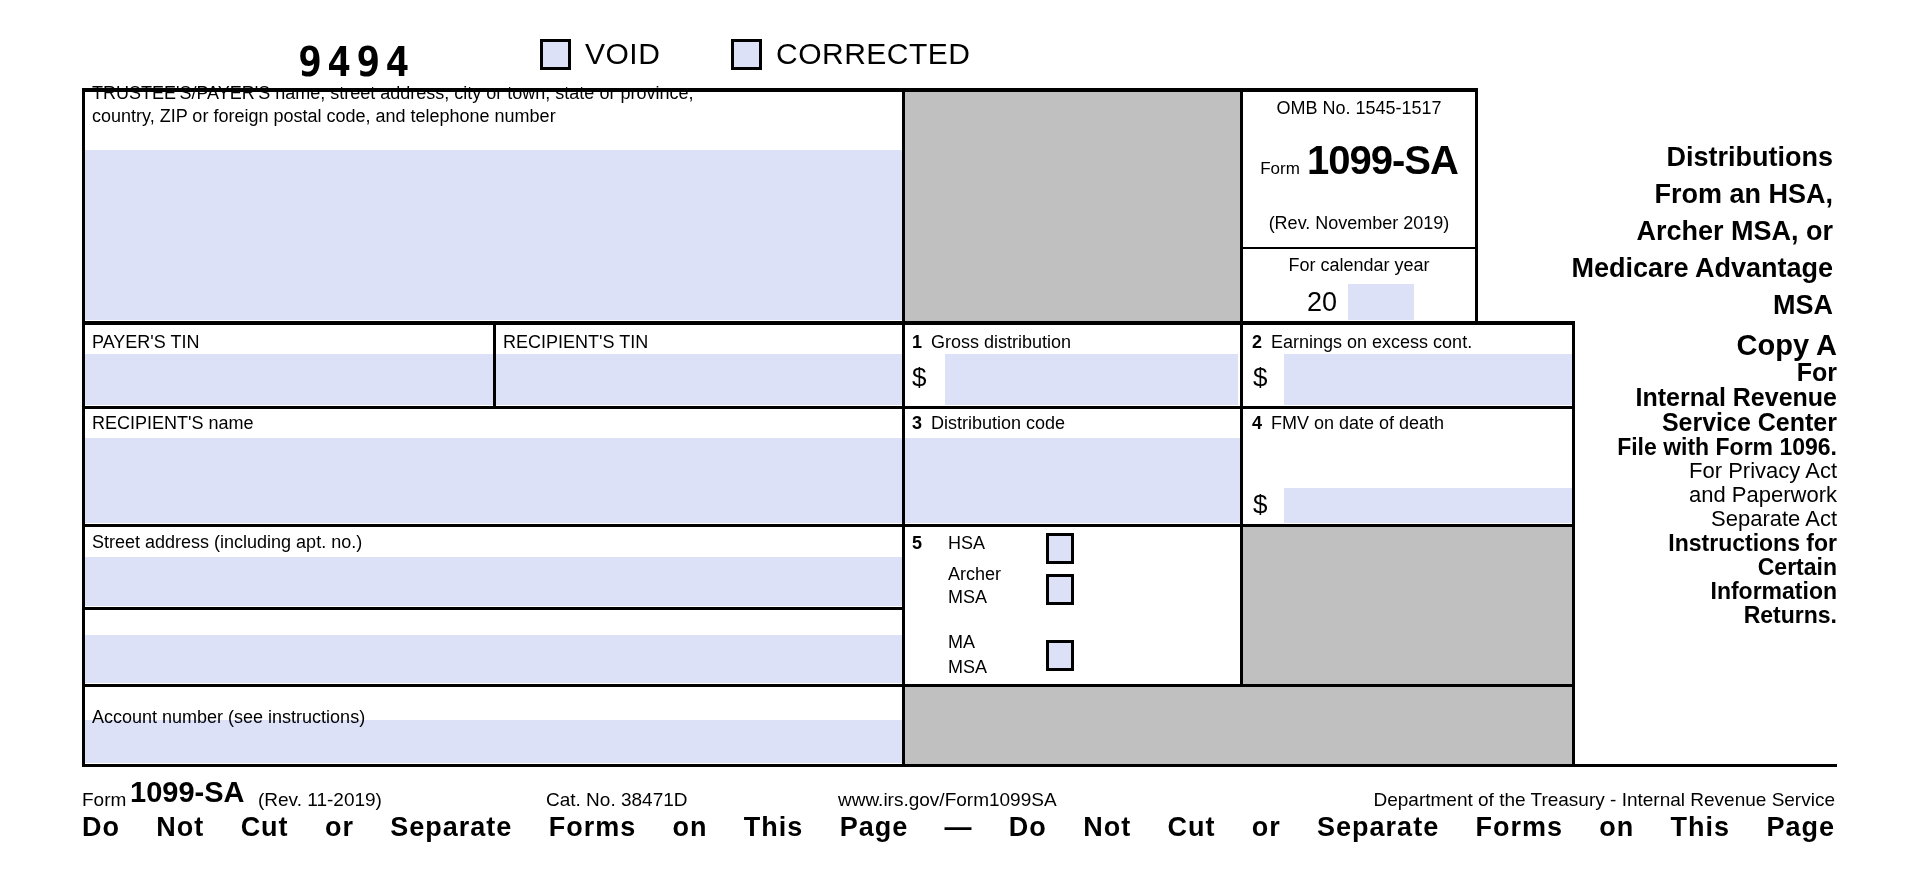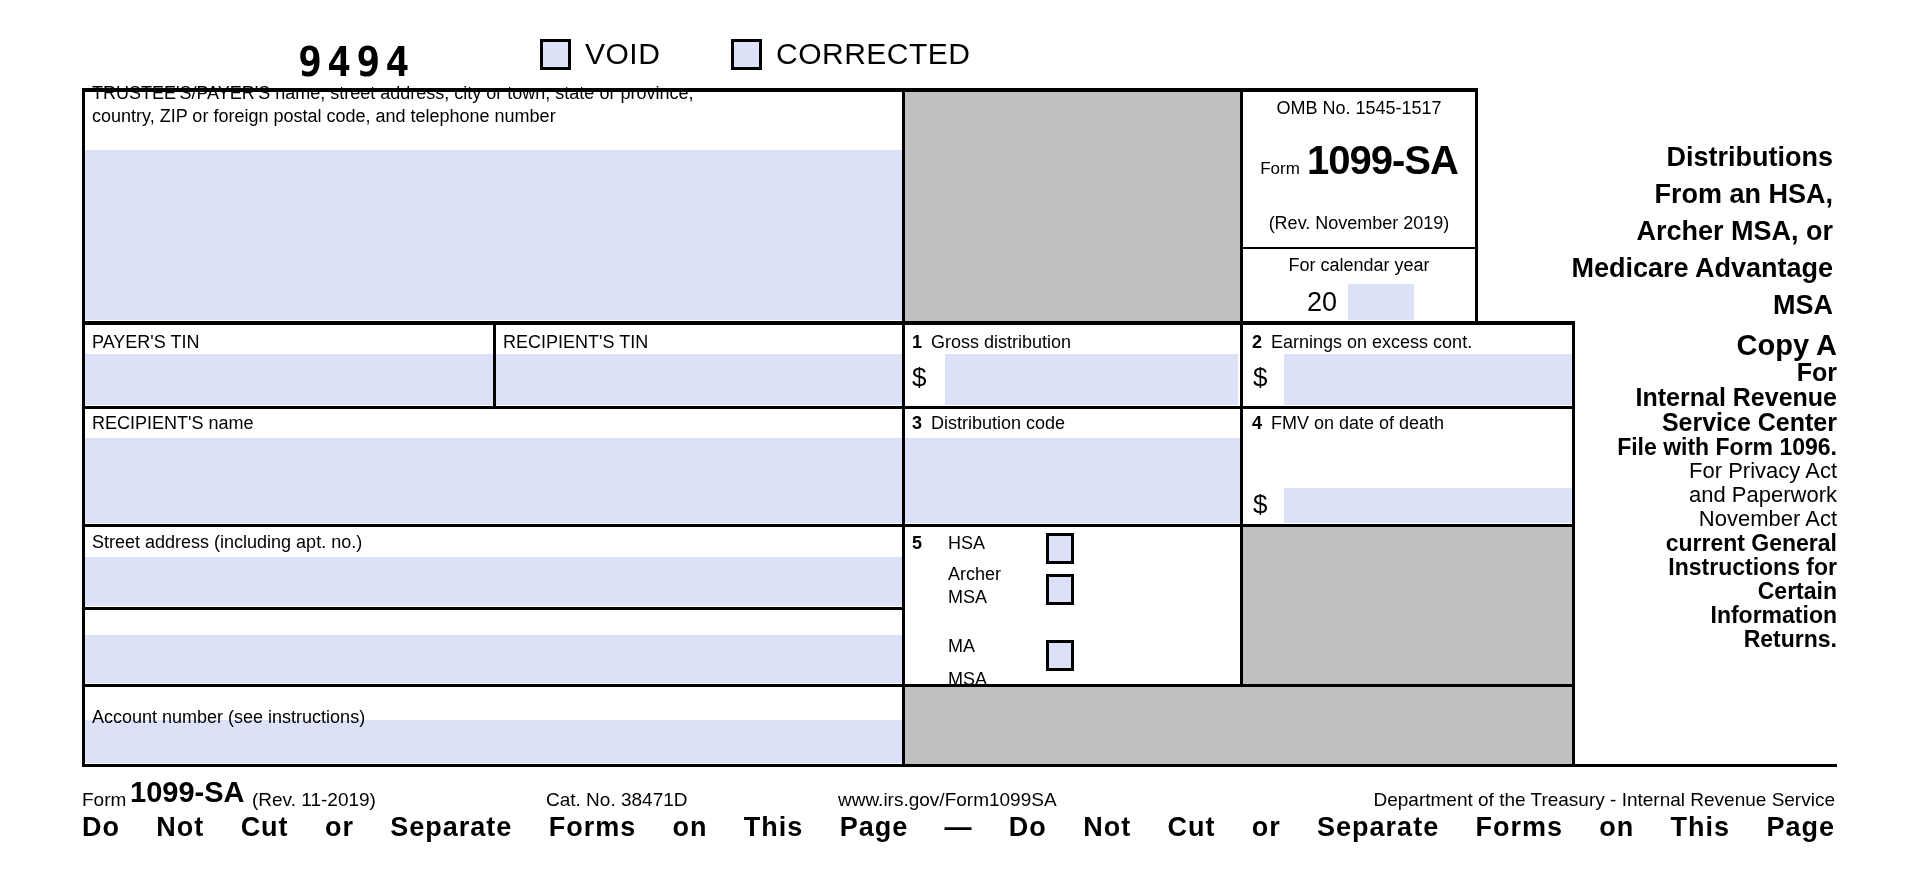--- a/index.html
+++ b/index.html
@@ -109,41 +109,40 @@
 
   <div class="lbl" style="left:92px;top:531px;">Street address (including apt. no.)</div>
   <div class="lbl" style="left:92px;top:691px;margin-top:15px;">Account number (see instructions)</div>
 
   <div class="lbl" style="left:912px;top:532px;font-weight:bold;">5</div>
   <div class="lbl" style="left:948px;top:532px;">HSA</div>
   <div class="cbox" style="left:1046px;top:533px;width:28px;height:31px;"></div>
   <div class="lbl" style="left:948px;top:563px;line-height:23px;">Archer
 MSA</div>
   <div class="cbox" style="left:1046px;top:574px;width:28px;height:31px;"></div>
-  <div class="lbl" style="left:948px;top:630px;line-height:33px;">MA
+  <div class="lbl" style="left:948px;top:630px;line-height:25px;">MA
 MSA</div>
   <div class="cbox" style="left:1046px;top:640px;width:28px;height:31px;"></div>
 
   <div class="copya">
     <div class="cpxl">Copy A</div>
     <div class="cplg">For</div>
     <div class="cplg">Internal Revenue</div>
     <div class="cplg">Service Center</div>
     <div class="cpfile">File with Form 1096.</div>
     <div class="cpreg">For Privacy Act</div>
     <div class="cpreg">and Paperwork</div>
-    <div class="cpreg">November Act</div>
-    <div class="cpb">current General</div>
+    <div class="cpreg">Separate Act</div>
     <div class="cpb">Instructions for</div>
     <div class="cpb">Certain</div>
     <div class="cpb">Information</div>
     <div class="cpb">Returns.</div>
   </div>
 
   <div class="foot" style="left:82px;top:789px;">Form</div>
   <div class="foot" style="left:130px;top:778px;font-size:29px;font-weight:bold;line-height:29px;">1099-SA</div>
-  <div class="foot" style="left:252px;top:789px;">(Rev. 11-2019)</div>
+  <div class="foot" style="left:258px;top:789px;">(Rev. 11-2019)</div>
   <div class="foot" style="left:546px;top:789px;">Cat. No. 38471D</div>
   <div class="foot" style="left:838px;top:789px;">www.irs.gov/Form1099SA</div>
   <div class="foot" style="right:93px;top:789px;">Department of the Treasury - Internal Revenue Service</div>
   <div class="cutline">Do Not Cut or Separate Forms on This Page — Do Not Cut or Separate Forms on This Page</div>
 
 </div>
 
 </body></html>

